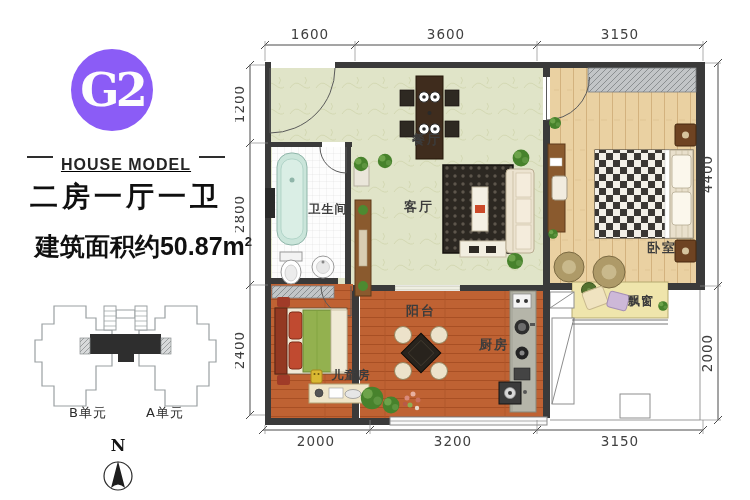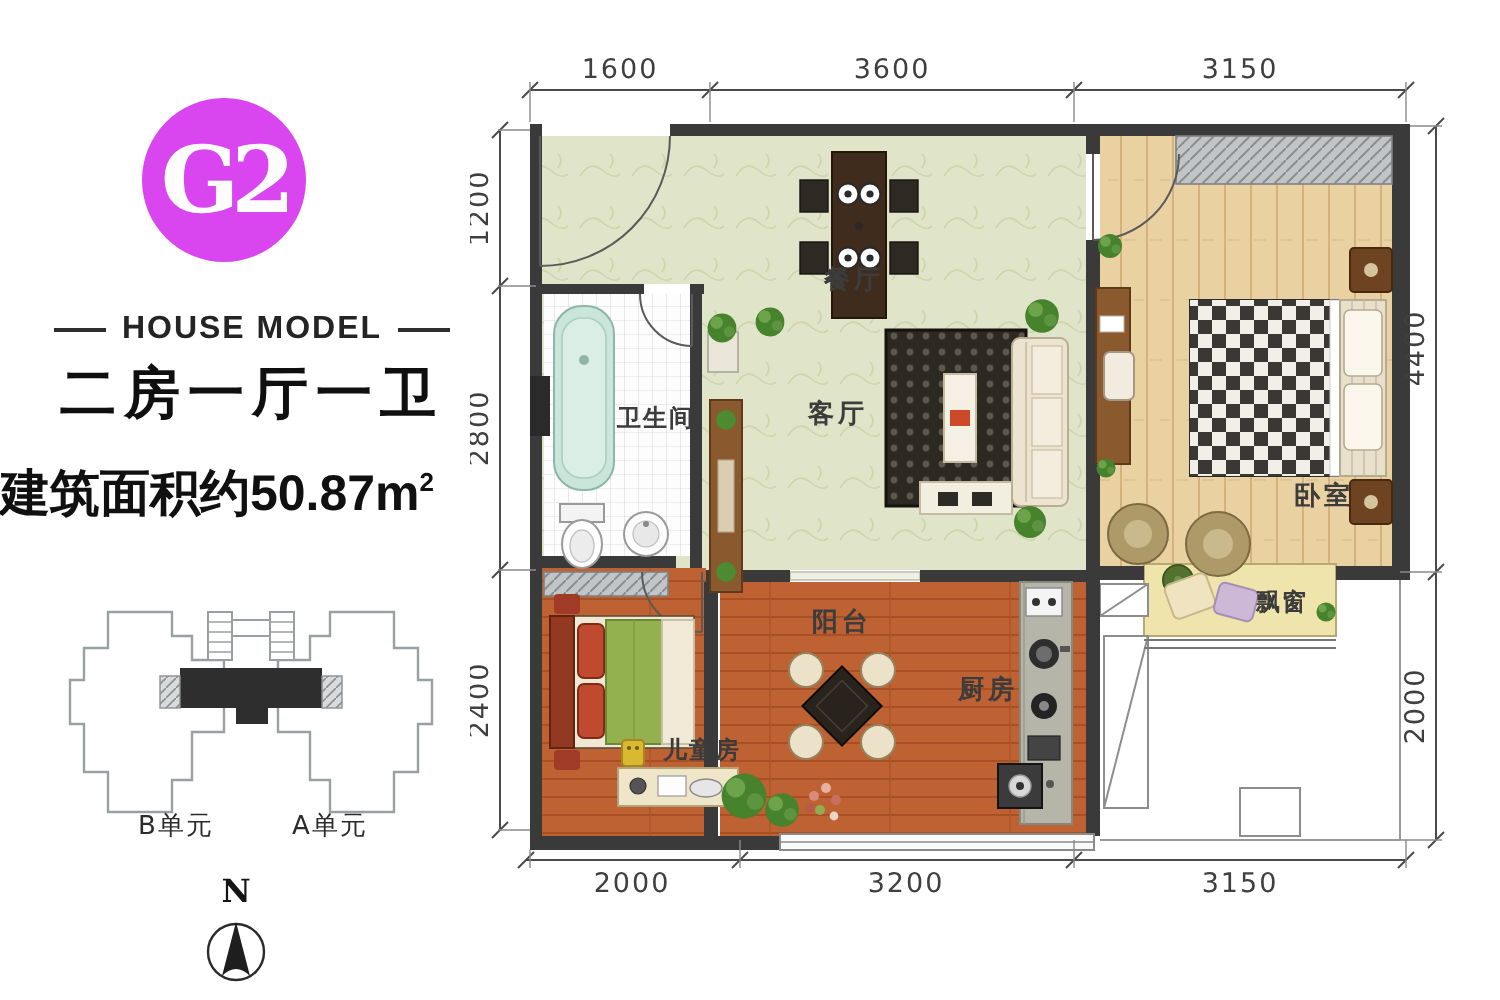--- a/index.html
+++ b/index.html
@@ -4,40 +4,40 @@
 <style>
   html,body{margin:0;padding:0;}
   body{
     width:750px;height:500px;position:relative;background:#ffffff;
     font-family:"Liberation Sans","DejaVu Sans",sans-serif;overflow:hidden;
   }
   .abs{position:absolute;}
   
   .logo{
     left:71px;top:49px;width:82px;height:82px;border-radius:50%;
-    background:#d946ef;display:flex;align-items:center;justify-content:center;
+    background:#8b5cf6;display:flex;align-items:center;justify-content:center;
   }
   .logo span{
     color:#fdfdfd;font-family:"DejaVu Serif","Liberation Serif",serif;
     font-size:46px;font-weight:bold;letter-spacing:-4px;line-height:1;
   }
   .house-model{
-    left:26px;top:156px;width:200px;display:flex;align-items:center;
-    justify-content:center;gap:8px;
+    left:26px;top:156px;width:200px;display:flex;align-items:flex-start;
+    justify-content:center;gap:8px;text-decoration:underline;
   }
   .house-model .line{width:26px;height:2px;background:#2e2e2e;}
   .house-model .hm-text{
     font-size:16px;font-weight:bold;letter-spacing:1px;color:#242424;white-space:nowrap;
   }
   .unit-title{
     left:0;top:178px;width:252px;text-align:center;
     font-size:28px;font-weight:800;letter-spacing:4px;color:#0f0f0f;white-space:nowrap;
   }
   .area-line{
-    left:0;top:230px;width:252px;text-align:left;
+    left:0;top:230px;width:252px;text-align:right;
     font-size:25px;font-weight:600;color:#101010;white-space:nowrap;
   }
   .area-line sup{font-size:13px;}
   
   .rlabel{
     font-family:"DejaVu Sans","Liberation Sans",sans-serif;
     font-size:13px;font-weight:600;fill:#3c3c3c;letter-spacing:2px;
   }
   .rlabel-sm{
     font-family:"DejaVu Sans","Liberation Sans",sans-serif;

